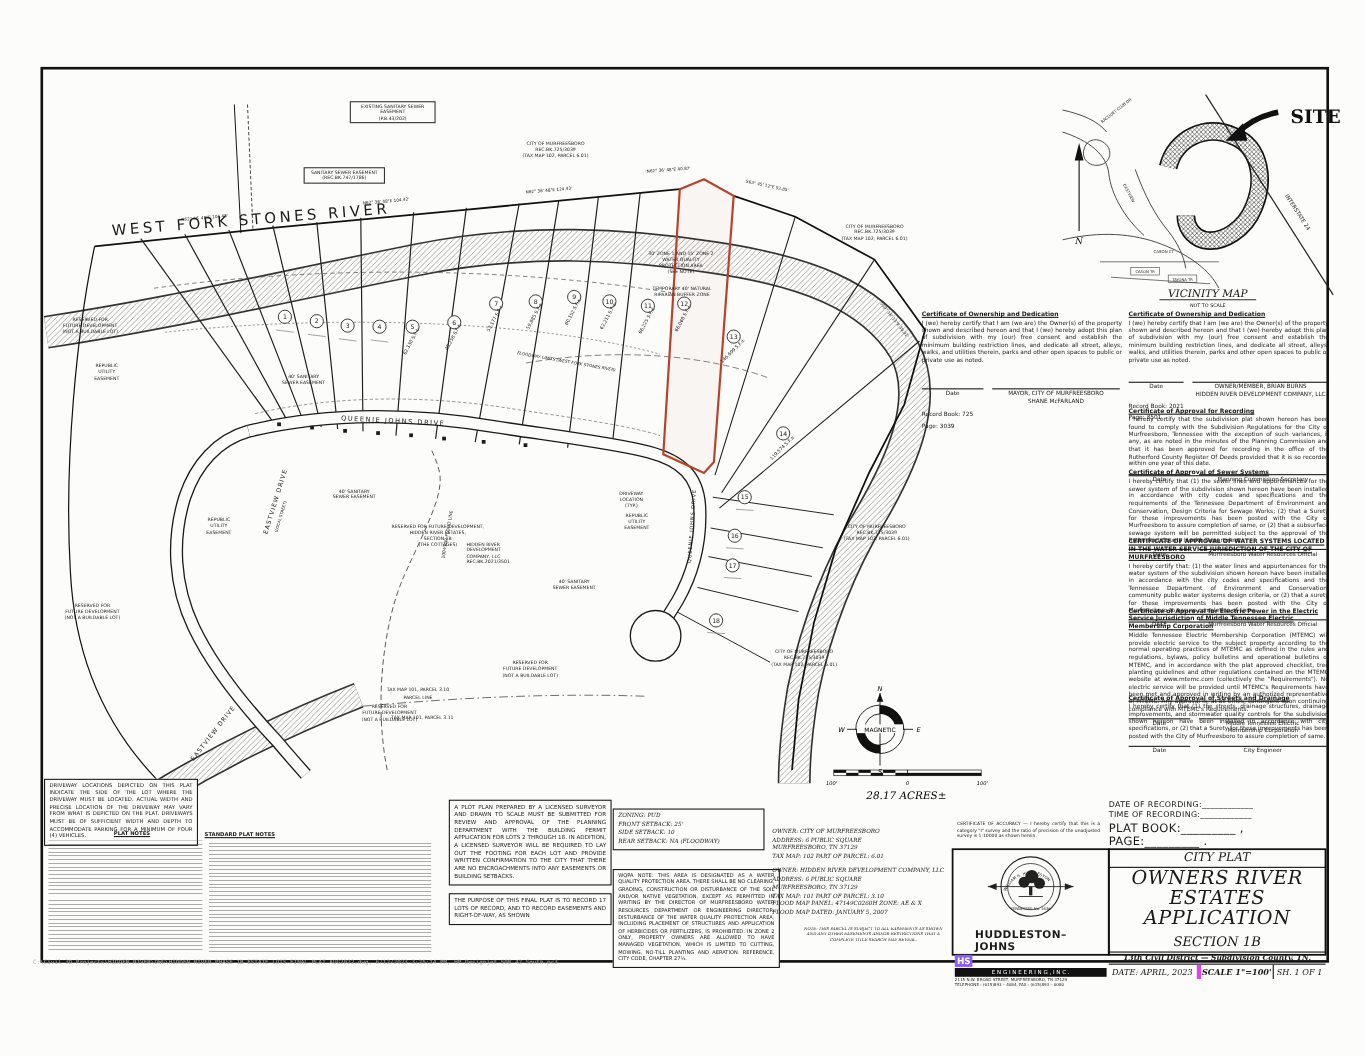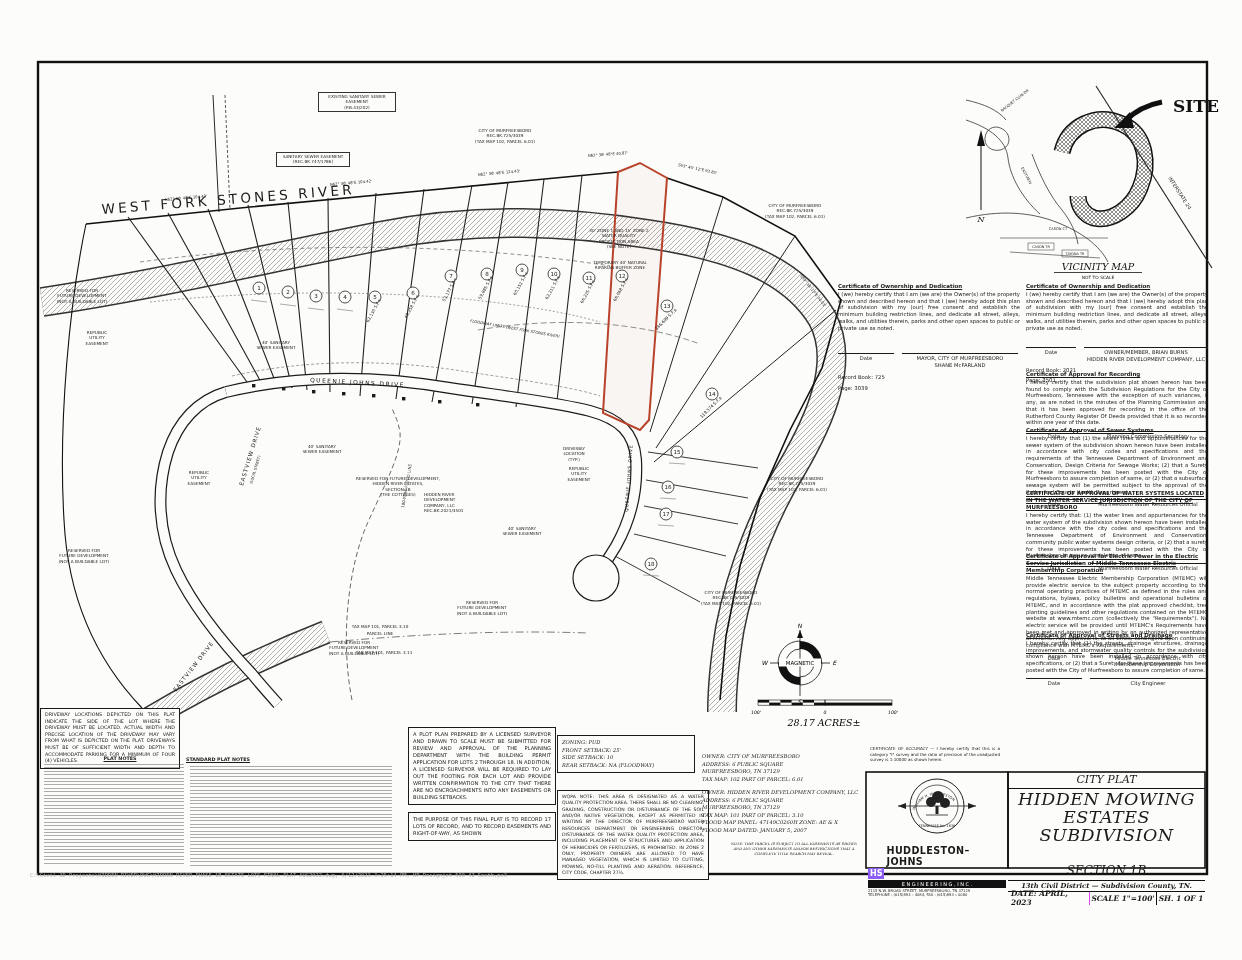--- a/index.html
+++ b/index.html
@@ -458,39 +458,44 @@
 <div class="abs ownertext pre" style="left:702px;top:789px;width:168px;">OWNER:  HIDDEN RIVER DEVELOPMENT COMPANY, LLC
 ADDRESS:  6 PUBLIC SQUARE
               MURFREESBORO, TN  37129
 TAX MAP:  101   PART OF PARCEL:  3.10
 FLOOD MAP PANEL:  47149C0260H   ZONE:  AE &amp; X
 FLOOD MAP DATED:  JANUARY 5, 2007</div>
 <div class="abs ownertext" style="left:730px;top:842px;width:128px;font-size:3.6px;text-align:center;line-height:1.4;">NOTE: THIS PARCEL IS SUBJECT TO ALL EASEMENTS AS SHOWN AND ANY OTHER EASEMENTS AND/OR RESTRICTIONS THAT A COMPLETE TITLE SEARCH MAY REVEAL.</div>
 
 <div class="abs" style="left:870px;top:746px;width:130px;font-size:4.1px;line-height:1.35;text-align:justify;">CERTIFICATE OF ACCURACY — I hereby certify that this is a category "I" survey and the ratio of precision of the unadjusted survey is 1:10000 as shown herein.</div>
 
+<div class="abs" style="left:1008px;top:727px;width:197px;">
+  <div style="font-size:7.2px;letter-spacing:.3px;">DATE OF RECORDING:____________</div>
+  <div style="font-size:7.2px;letter-spacing:.3px;">TIME OF RECORDING:____________</div>
+  <div style="font-size:10.5px;margin-top:2px;letter-spacing:.3px;">PLAT BOOK:_________ ,  PAGE:_________ .</div>
+</div>
 
 <div class="abs" style="left:868px;top:832px;width:138px;">
   <div style="display:flex;align-items:center;gap:2px;">
     <div style="background:#8b5cf6;color:#fff;font-weight:bold;font-size:8px;padding:1px 2px;margin-top:36px;">HS</div>
     <div style="font-size:9.6px;font-weight:bold;letter-spacing:.4px;">HUDDLESTON–JOHNS</div>
   </div>
   <div style="background:#111;color:#fff;font-size:5px;text-align:center;padding:1px 0;margin-top:1px;">E N G I N E E R I N G ,   I N C .</div>
   <div style="font-size:3.7px;margin-top:1px;">2115 N.W. BROAD STREET,  MURFREESBORO, TN  37129</div>
   <div style="font-size:3.7px;">TELEPHONE : (615)893 – 4084,   FAX : (615)893 – 0080</div>
 </div>
 
 <div class="abs" style="left:1008px;top:772px;width:197px;height:96px;">
   <div class="tb-serif" style="font-size:11px;text-align:center;border-bottom:1px solid #111;padding:1px 0 2px;">CITY PLAT</div>
-  <div class="tb-serif" style="font-size:17.5px;text-align:center;line-height:1.02;margin-top:2px;letter-spacing:.5px;">HIDDEN MOWING ESTATES</div>
-  <div class="tb-serif" style="font-size:17.5px;text-align:center;line-height:1.02;letter-spacing:.5px;">SUBDIVISION</div>
-  <div class="tb-serif" style="font-size:12px;text-align:center;margin-top:19px;">SECTION 1B</div>
+  <div class="tb-serif" style="font-size:17.5px;text-align:center;line-height:1.02;margin-top:2px;letter-spacing:.5px;">OWNERS RIVER ESTATES</div>
+  <div class="tb-serif" style="font-size:17.5px;text-align:center;line-height:1.02;letter-spacing:.5px;">APPLICATION</div>
+  <div class="tb-serif" style="font-size:12px;text-align:center;margin-top:4px;">SECTION 1B</div>
   <div class="tb-serif" style="font-size:6.8px;font-weight:bold;text-align:center;border-top:1px solid #111;border-bottom:1px solid #111;padding:1px 0;margin-top:2px;">13th Civil District  —  Subdivision County, TN.</div>
   <div style="display:flex;height:13px;">
-    <div class="tb-serif" style="font-size:7.4px;font-weight:bold;flex:1.3;border-right:1px solid #d946ef;display:flex;align-items:center;padding-left:3px;">DATE:  APRIL, 2023</div>
+    <div class="tb-serif" style="font-size:7.4px;font-weight:normal;flex:1.3;border-right:4px solid #d946ef;display:flex;align-items:center;padding-left:3px;">DATE:  APRIL, 2023</div>
     <div class="tb-serif" style="font-size:7.4px;font-weight:bold;flex:1.1;border-right:1px solid #111;display:flex;align-items:center;justify-content:center;">SCALE  1"=100'</div>
-    <div class="tb-serif" style="font-size:7.4px;font-weight:bold;flex:0.8;display:flex;align-items:center;justify-content:center;">SH. 1 OF 1</div>
+    <div class="tb-serif" style="font-size:7.4px;font-weight:normal;flex:0.8;display:flex;align-items:center;justify-content:center;">SH. 1 OF 1</div>
   </div>
 </div>
 
 <div class="abs faint" style="left:30px;top:872px;width:900px;font-size:5.4px;font-family:'DejaVu Sans Mono',monospace;">C:\Civil 3D Projects\HIDDEN RIVER\DWG\HIDDEN RIVER PHASE 1B ESTATE LOTS FINAL PLAT AUG2022.dwg, 6/12/2023 3:25:14 PM, HP Designjet 500 42 South.pc3</div>
 
 </div>
 
 </body></html>

